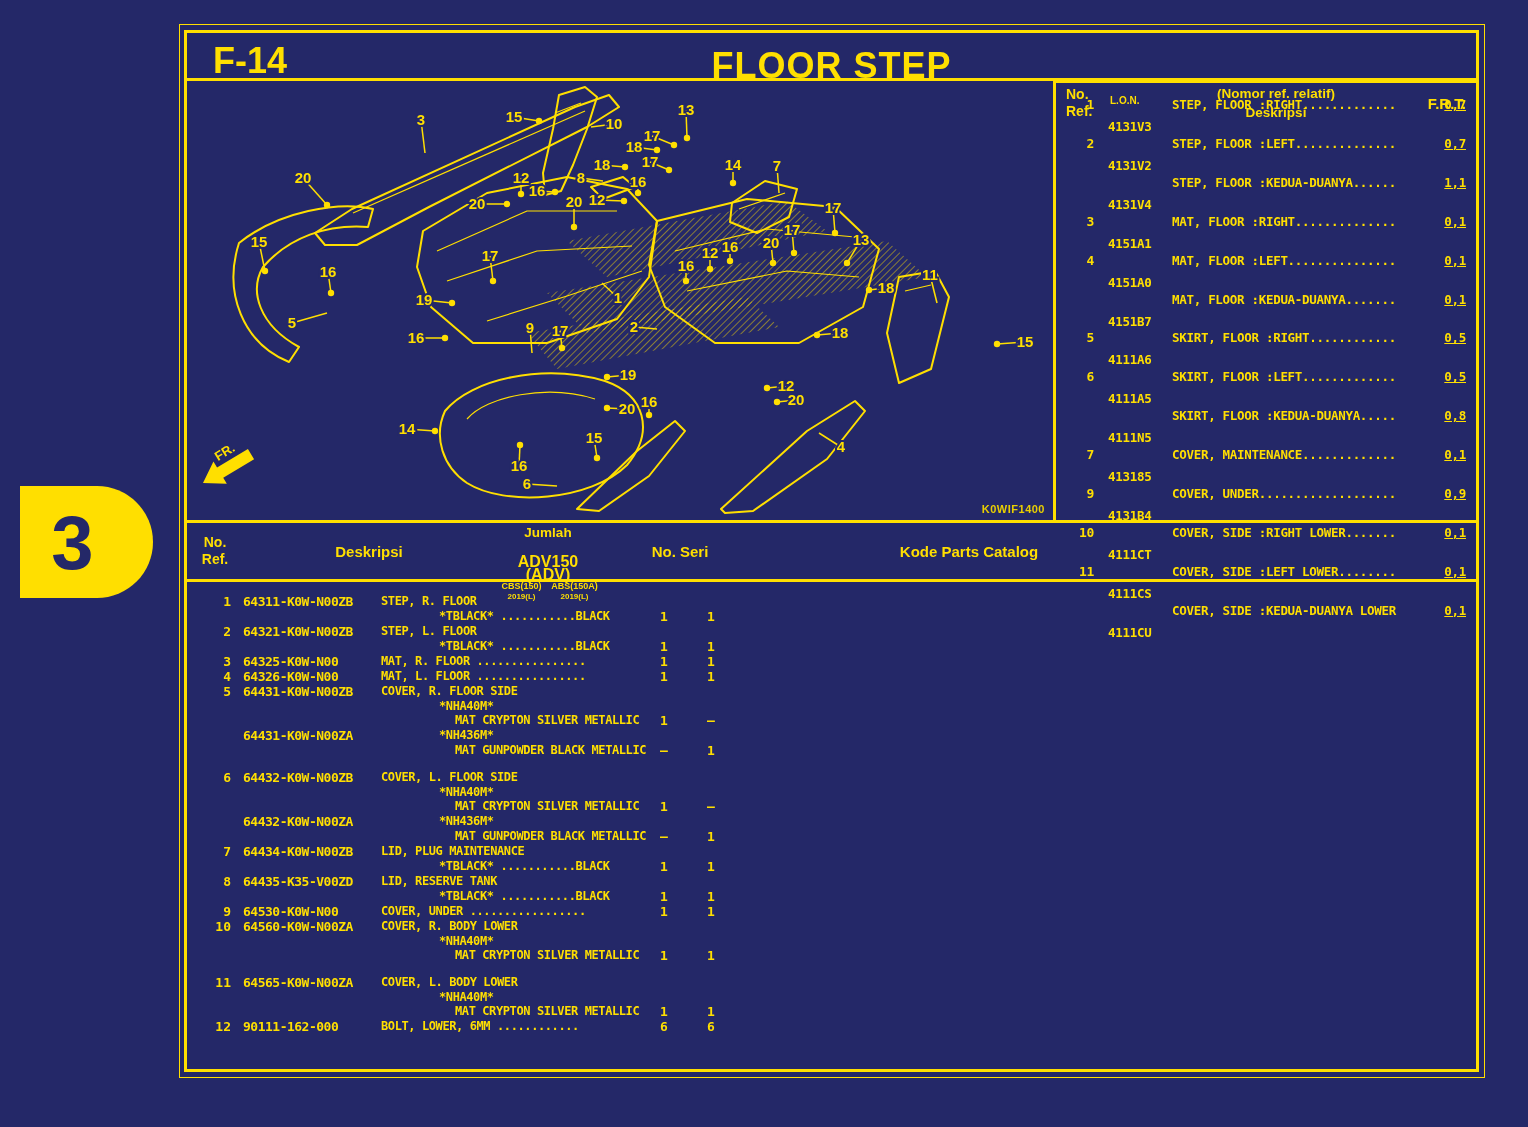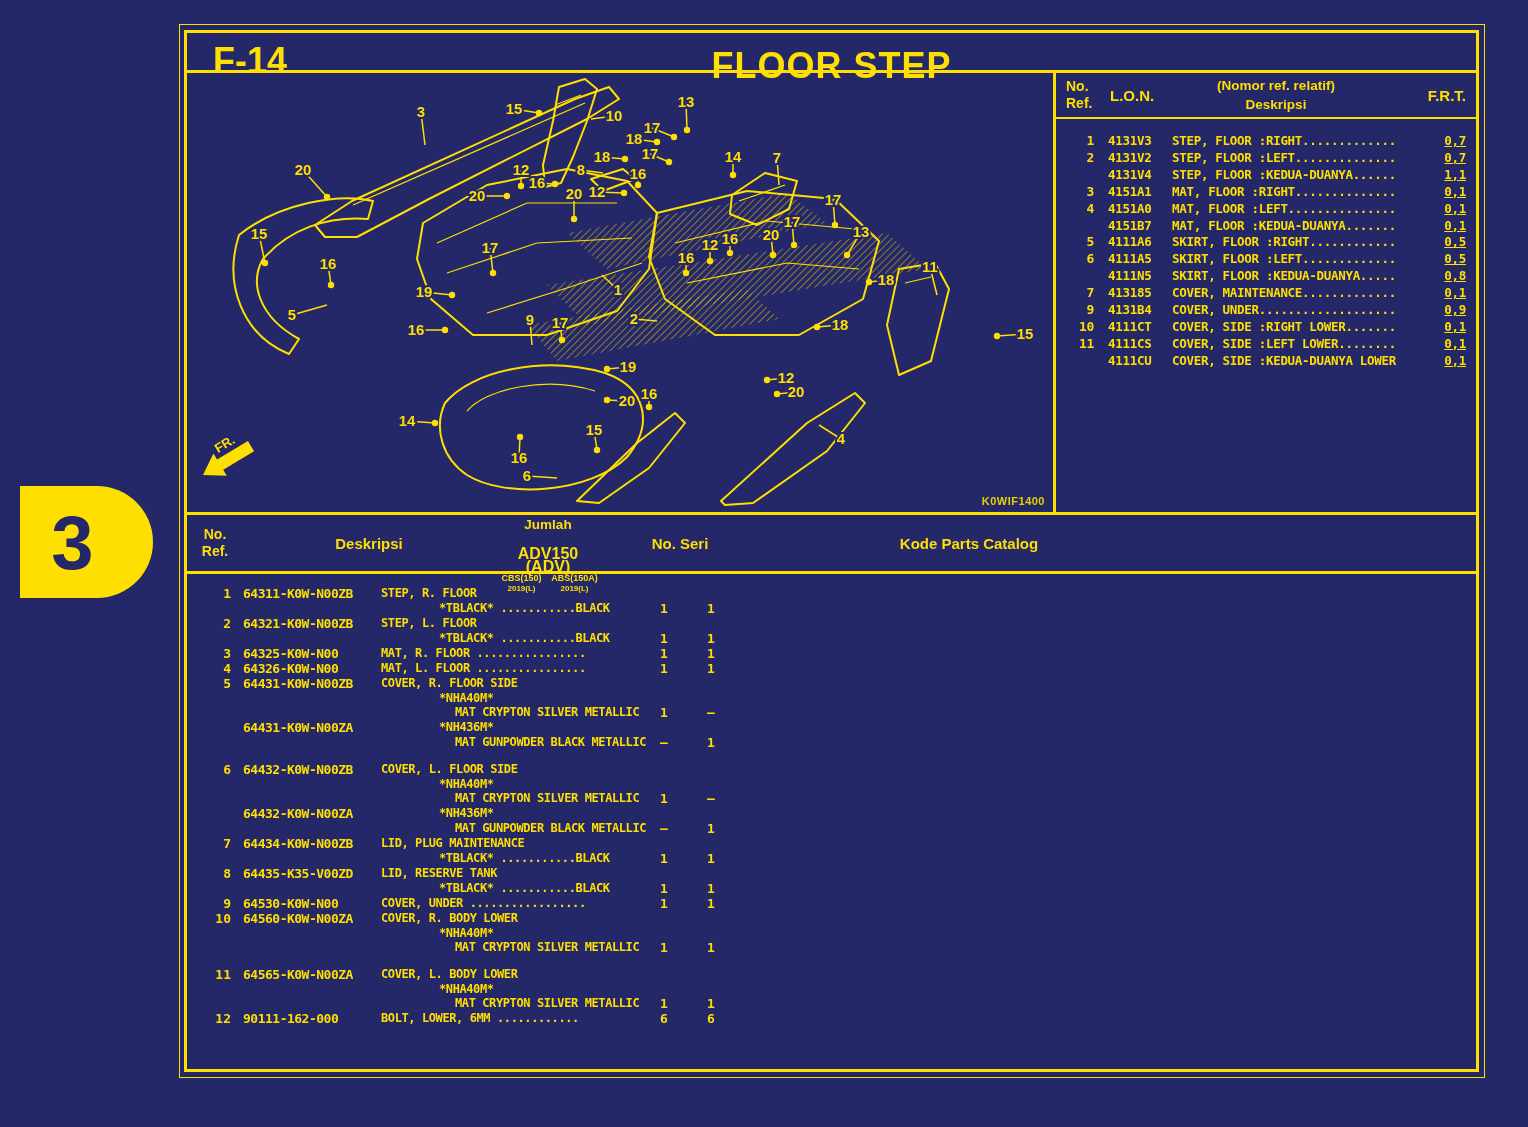--- a/index.html
+++ b/index.html
@@ -4,37 +4,37 @@
 <style>
   :root{ --navy:#242868; --y:#ffdf00; }
   *{margin:0;padding:0;box-sizing:border-box;}
   html,body{width:1528px;height:1127px;background:var(--navy);overflow:hidden;position:relative;
     font-family:"Liberation Sans",sans-serif;}
   .sheet-outer{position:absolute;left:179px;top:24px;width:1306px;height:1054px;
     border:1px solid var(--y);}
   .page{position:absolute;left:184px;top:30px;width:1295px;height:1042px;
     border:3px solid var(--y);background:var(--navy);}
   
-  .titlebar{height:40px;border-bottom:3px solid var(--y);position:relative;}
+  .titlebar{height:48px;border-bottom:3px solid var(--y);position:relative;}
   .f-code{position:absolute;left:26px;top:7px;font-size:36px;font-weight:bold;color:var(--y);}
   .f-title{text-align:center;padding-top:12px;font-size:36px;font-weight:bold;color:var(--y);letter-spacing:1px;}
   
   .content{display:flex;height:442px;border-bottom:3px solid var(--y);}
   .diagram-panel{width:866px;position:relative;}
   .lon-panel{flex:1;border-left:3px solid var(--y);display:flex;flex-direction:column;color:var(--y);}
   .lon-head{height:46px;border-bottom:2px solid var(--y);position:relative;font-weight:bold;}
   .lh-ref{position:absolute;left:10px;top:5px;font-size:14px;line-height:17px;}
-  .lh-lon{position:absolute;left:54px;top:14px;font-size:15px;}
+  .lh-lon{position:absolute;left:54px;top:14px;font-size:10px;}
   .lh-desc{position:absolute;left:110px;width:220px;text-align:center;top:3px;font-size:13.5px;line-height:19px;}
   .lh-frt{position:absolute;right:10px;top:14px;font-size:15px;}
   .lon-rows{padding:14px 10px 0 8px;}
   .lrow{display:flex;line-height:16.9px;font-family:"DejaVu Sans Mono",monospace;font-weight:bold;
     font-size:12.5px;letter-spacing:-0.3px;white-space:pre;}
   .lref{width:30px;text-align:right;font-size:13px;}
-  .llon{width:64px;margin-left:14px;}
+  .llon{width:64px;margin-left:14px;margin-top:22px;}
   .ldesc{flex:1;overflow:hidden;}
   .lfrt{width:34px;text-align:right;text-decoration:underline;}
   
   .pt-head{height:59px;border-bottom:3px solid var(--y);display:flex;color:var(--y);font-weight:bold;}
   .pt-head>div{text-align:center;}
   .h-ref{width:56px;padding-top:11px;font-size:14px;line-height:17px;}
   .h-part{width:140px;padding-top:20px;font-size:15px;}
   .h-desc{width:252px;padding-top:20px;font-size:15px;}
   .h-jumlah{width:106px;padding-top:2px;}
   .h-jumlah .j1{font-size:13.5px;line-height:15px;}

